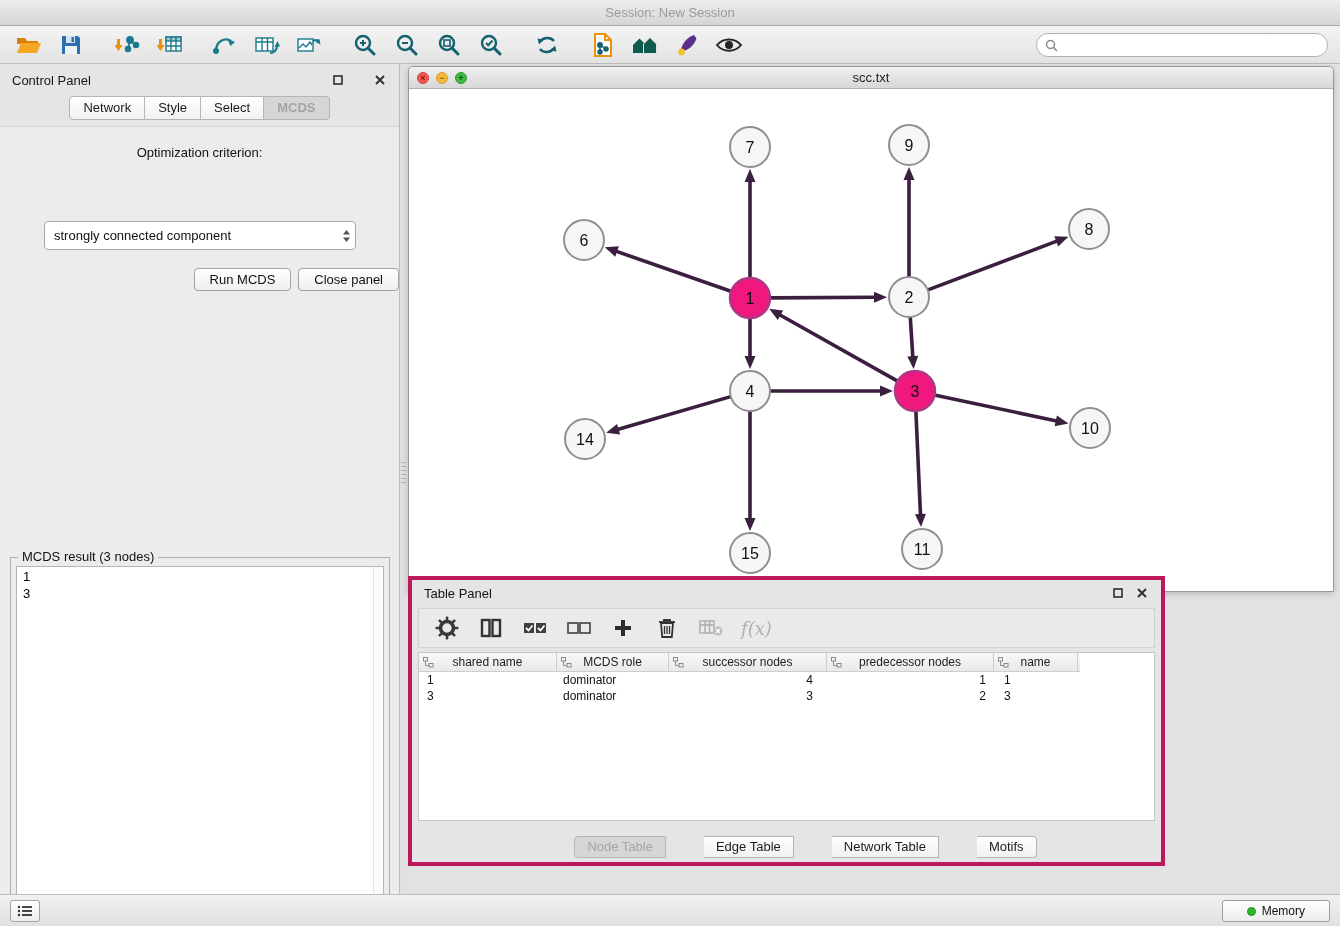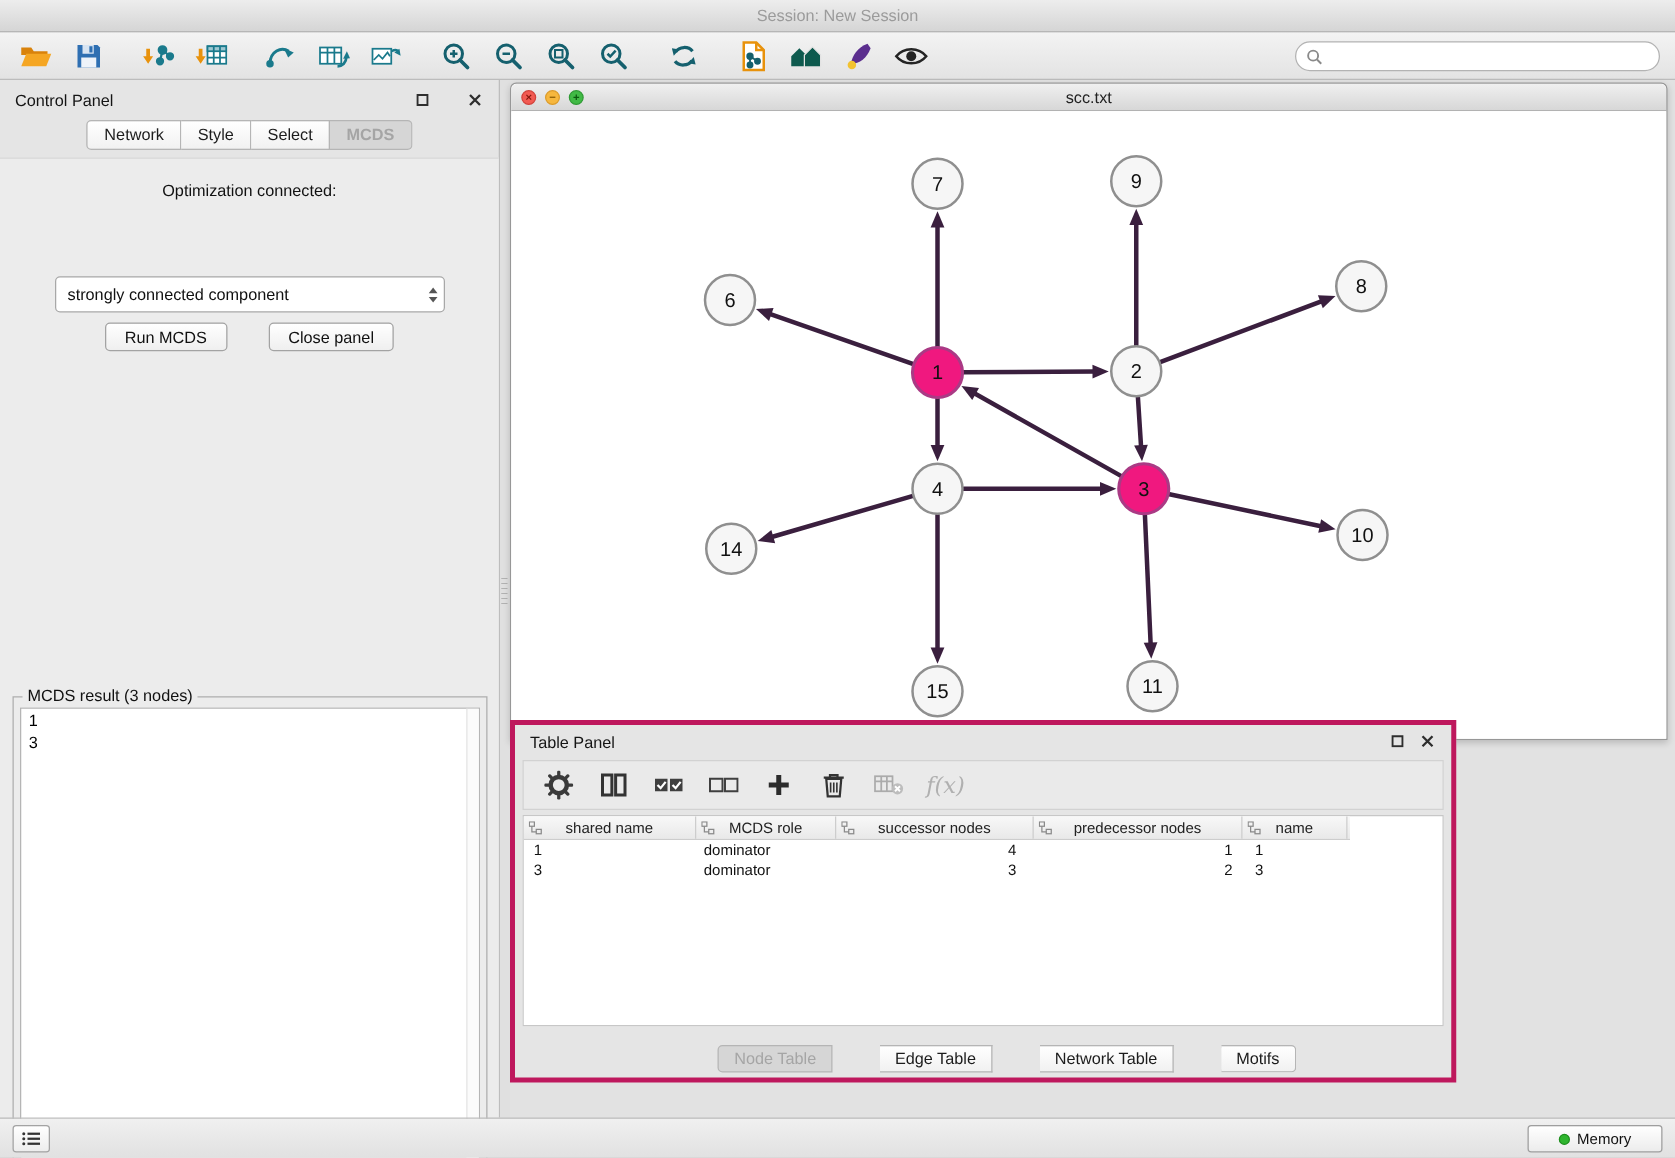--- a/index.html
+++ b/index.html
@@ -33,21 +33,21 @@
     border:1px solid #b5b5b5; border-left:none; color:#1c1c1c; }
   .cp-tab:first-child { border-left:1px solid #b5b5b5; border-radius:4px 0 0 4px; }
   .cp-tab:last-child { border-radius:0 4px 4px 0;font-weight:bold; }
   .cp-tab.active { background:#d6d6d6; color:#a5a5a5; }
   .cp-body { position:absolute; left:0; top:62px; right:0; bottom:0; background:#ececec; border-top:1px solid #d6d6d6; }
   .opt-label { text-align:center; margin-top:18px; font-size:13px; color:#111; }
   .cp-select { position:absolute; left:44px; top:94px; width:312px; height:29px; background:#fff;
     border:1px solid #a8a8a8; border-radius:4px; font-size:13px; color:#111;
     display:flex; align-items:center; padding:0 4px 0 9px; }
   .cp-select .sel-spacer { flex:1; }
-  .cp-buttons { position:absolute; top:131px; left:0; width:100%; display:flex; justify-content:center; gap:33px; }
+  .cp-buttons { position:absolute; top:141px; left:0; width:100%; display:flex; justify-content:flex-end; gap:7px; }
   .btn { height:23px; padding:0 15px; background:linear-gradient(#ffffff,#efefef);
     border:1px solid #a3a3a3; border-radius:4px; font-size:13px; color:#111;
     font-family:"Liberation Sans",sans-serif; }
   .result-box { position:absolute; left:10px; top:430px; width:380px; height:380px; border:1px solid #adadad; }
   .result-legend { position:absolute; top:-9px; left:7px; background:#ececec; padding:0 4px; font-size:13px; color:#111; }
   .result-list { position:absolute; left:5px; right:5px; top:8px; bottom:5px; background:#fff;
     border:1px solid #b5b5b5; font-size:13px; line-height:17px; padding:1px 0 0 6px; }
   .result-list::after { content:""; position:absolute; right:0; top:0; bottom:0; width:9px;
     background:#fbfbfb; border-left:1px solid #e3e3e3; }
 
@@ -287,21 +287,21 @@
         </svg>
       </span>
     </div>
     <div class="cp-tabs">
       <div class="cp-tab">Network</div>
       <div class="cp-tab">Style</div>
       <div class="cp-tab">Select</div>
       <div class="cp-tab active">MCDS</div>
     </div>
     <div class="cp-body">
-      <div class="opt-label">Optimization connected:</div>
+      <div class="opt-label">Optimization criterion:</div>
       <div class="cp-select">
         <span>strongly connected component</span>
         <span class="sel-spacer"></span>
         <svg width="9" height="14" viewBox="0 0 9 14">
           <polygon points="4.5,1 8,5.5 1,5.5" fill="#555"></polygon>
           <polygon points="4.5,13 8,8.5 1,8.5" fill="#555"></polygon>
         </svg>
       </div>
       <div class="cp-buttons">
         <button class="btn">Run MCDS</button>

